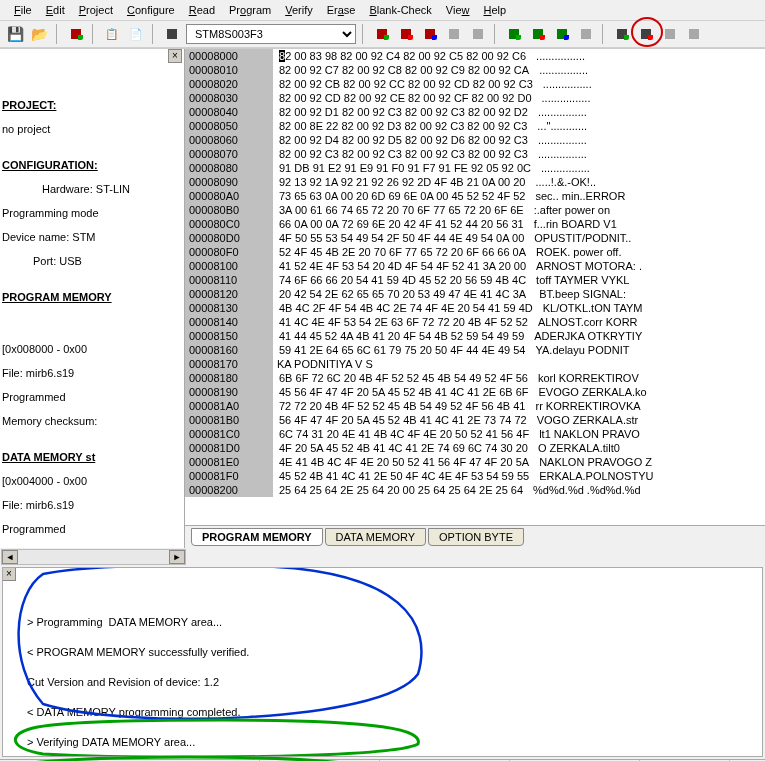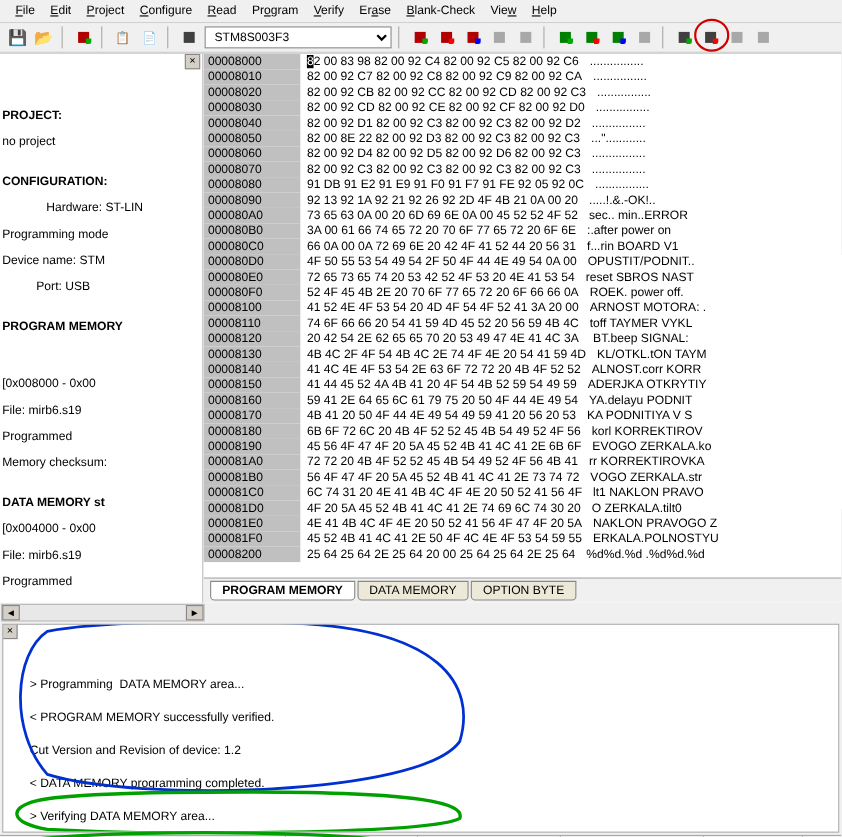--- a/index.html
+++ b/index.html
@@ -6,21 +6,21 @@
 body { background:#f0f0f0; width:765px; height:761px; overflow:hidden; position:relative; }
 .menubar { display:flex; gap:2px; padding:2px 8px; background:#f0f0f0; border-bottom:1px solid #d0d0d0; }
 .menubar span { padding:2px 6px; cursor:default; }
 .menubar span u { text-decoration:underline; }
 .toolbar { display:flex; align-items:center; gap:4px; padding:3px 6px; background:#f0f0f0; border-bottom:1px solid #d0d0d0; }
 .tbtn { width:20px; height:20px; display:flex; align-items:center; justify-content:center; border:1px solid transparent; }
 .sep { width:4px; height:20px; border-left:1px solid #aaa; margin:0 2px; }
 .device-sel { width:170px; height:20px; background:#fff; border:1px solid #888; padding:1px 4px; font-size:11px; }
 .main { display:flex; height:500px; border-top:1px solid #ccc; }
 .sidebar { width:185px; background:#fff; border-right:1px solid #aaa; overflow:hidden; font-family:"Courier New",monospace; font-size:11px; padding:2px; white-space:pre; position:relative; }
-.sidebar .hdr-line { font-weight:bold; }
+.sidebar .hdr-line { text-decoration:underline; font-weight:bold; }
 .hex-area { flex:1; background:#fff; font-family:"Courier New",monospace; font-size:11px; overflow:hidden; position:relative; }
 .hex-row { display:flex; white-space:pre; line-height:14px; }
 .addr { background:#c0c0c0; color:#000; padding:0 4px; width:88px; }
 .hexb { padding:0 6px; flex:0 0 auto; }
 .asc { padding:0 4px; color:#000; }
 .cursor-cell { background:#000; color:#fff; }
 .tabs { display:flex; background:#f0f0f0; border-top:1px solid #aaa; padding:2px 6px; gap:2px; font-size:10px; }
 .tab { padding:2px 10px; background:#ece9d8; border:1px solid #888; border-radius:0 0 4px 4px; }
 .tab.active { background:#fff; font-weight:bold; }
 .log { height:190px; background:#fff; border:1px solid #aaa; margin:2px; font-family:"Courier New",monospace; font-size:11px; padding:2px 6px; white-space:pre; overflow:hidden; line-height:15px; position:relative; }
@@ -195,30 +195,29 @@
         <div class="hex-row"><span class="addr">00008040</span><span class="hexb">82 00 92 D1 82 00 92 C3 82 00 92 C3 82 00 92 D2</span><span class="asc">................</span></div>
         <div class="hex-row"><span class="addr">00008050</span><span class="hexb">82 00 8E 22 82 00 92 D3 82 00 92 C3 82 00 92 C3</span><span class="asc">..."............</span></div>
         <div class="hex-row"><span class="addr">00008060</span><span class="hexb">82 00 92 D4 82 00 92 D5 82 00 92 D6 82 00 92 C3</span><span class="asc">................</span></div>
         <div class="hex-row"><span class="addr">00008070</span><span class="hexb">82 00 92 C3 82 00 92 C3 82 00 92 C3 82 00 92 C3</span><span class="asc">................</span></div>
         <div class="hex-row"><span class="addr">00008080</span><span class="hexb">91 DB 91 E2 91 E9 91 F0 91 F7 91 FE 92 05 92 0C</span><span class="asc">................</span></div>
         <div class="hex-row"><span class="addr">00008090</span><span class="hexb">92 13 92 1A 92 21 92 26 92 2D 4F 4B 21 0A 00 20</span><span class="asc">.....!.&amp;.-OK!.. </span></div>
         <div class="hex-row"><span class="addr">000080A0</span><span class="hexb">73 65 63 0A 00 20 6D 69 6E 0A 00 45 52 52 4F 52</span><span class="asc">sec.. min..ERROR</span></div>
         <div class="hex-row"><span class="addr">000080B0</span><span class="hexb">3A 00 61 66 74 65 72 20 70 6F 77 65 72 20 6F 6E</span><span class="asc">:.after power on</span></div>
         <div class="hex-row"><span class="addr">000080C0</span><span class="hexb">66 0A 00 0A 72 69 6E 20 42 4F 41 52 44 20 56 31</span><span class="asc">f...rin BOARD V1</span></div>
         <div class="hex-row"><span class="addr">000080D0</span><span class="hexb">4F 50 55 53 54 49 54 2F 50 4F 44 4E 49 54 0A 00</span><span class="asc">OPUSTIT/PODNIT..</span></div>
-        <div class="hex-row"><span class="addr">000080E0</span><span class="hexb">72 65 73 65 74 20 53 42 52 4F 53 20 4E 41 53 54</span><span class="asc">reset SBROS NAST</span></div>
         <div class="hex-row"><span class="addr">000080F0</span><span class="hexb">52 4F 45 4B 2E 20 70 6F 77 65 72 20 6F 66 66 0A</span><span class="asc">ROEK. power off.</span></div>
         <div class="hex-row"><span class="addr">00008100</span><span class="hexb">41 52 4E 4F 53 54 20 4D 4F 54 4F 52 41 3A 20 00</span><span class="asc">ARNOST MOTORA: .</span></div>
         <div class="hex-row"><span class="addr">00008110</span><span class="hexb">74 6F 66 66 20 54 41 59 4D 45 52 20 56 59 4B 4C</span><span class="asc">toff TAYMER VYKL</span></div>
         <div class="hex-row"><span class="addr">00008120</span><span class="hexb">20 42 54 2E 62 65 65 70 20 53 49 47 4E 41 4C 3A</span><span class="asc"> BT.beep SIGNAL:</span></div>
         <div class="hex-row"><span class="addr">00008130</span><span class="hexb">4B 4C 2F 4F 54 4B 4C 2E 74 4F 4E 20 54 41 59 4D</span><span class="asc">KL/OTKL.tON TAYM</span></div>
         <div class="hex-row"><span class="addr">00008140</span><span class="hexb">41 4C 4E 4F 53 54 2E 63 6F 72 72 20 4B 4F 52 52</span><span class="asc">ALNOST.corr KORR</span></div>
         <div class="hex-row"><span class="addr">00008150</span><span class="hexb">41 44 45 52 4A 4B 41 20 4F 54 4B 52 59 54 49 59</span><span class="asc">ADERJKA OTKRYTIY</span></div>
         <div class="hex-row"><span class="addr">00008160</span><span class="hexb">59 41 2E 64 65 6C 61 79 75 20 50 4F 44 4E 49 54</span><span class="asc">YA.delayu PODNIT</span></div>
-        <div class="hex-row"><span class="addr">00008170</span><span class="hexb">4B 41 20 50 4F 44 4E 49 54 49 59 41 20 56 20 53</span><span class="asc">KA PODNITIYA V S</span></div>
+        <div class="hex-row"><span class="addr">00008170</span><span class="asc">KA PODNITIYA V S</span></div>
         <div class="hex-row"><span class="addr">00008180</span><span class="hexb">6B 6F 72 6C 20 4B 4F 52 52 45 4B 54 49 52 4F 56</span><span class="asc">korl KORREKTIROV</span></div>
         <div class="hex-row"><span class="addr">00008190</span><span class="hexb">45 56 4F 47 4F 20 5A 45 52 4B 41 4C 41 2E 6B 6F</span><span class="asc">EVOGO ZERKALA.ko</span></div>
         <div class="hex-row"><span class="addr">000081A0</span><span class="hexb">72 72 20 4B 4F 52 52 45 4B 54 49 52 4F 56 4B 41</span><span class="asc">rr KORREKTIROVKA</span></div>
         <div class="hex-row"><span class="addr">000081B0</span><span class="hexb">56 4F 47 4F 20 5A 45 52 4B 41 4C 41 2E 73 74 72</span><span class="asc">VOGO ZERKALA.str</span></div>
         <div class="hex-row"><span class="addr">000081C0</span><span class="hexb">6C 74 31 20 4E 41 4B 4C 4F 4E 20 50 52 41 56 4F</span><span class="asc">lt1 NAKLON PRAVO</span></div>
         <div class="hex-row"><span class="addr">000081D0</span><span class="hexb">4F 20 5A 45 52 4B 41 4C 41 2E 74 69 6C 74 30 20</span><span class="asc">O ZERKALA.tilt0 </span></div>
         <div class="hex-row"><span class="addr">000081E0</span><span class="hexb">4E 41 4B 4C 4F 4E 20 50 52 41 56 4F 47 4F 20 5A</span><span class="asc">NAKLON PRAVOGO Z</span></div>
         <div class="hex-row"><span class="addr">000081F0</span><span class="hexb">45 52 4B 41 4C 41 2E 50 4F 4C 4E 4F 53 54 59 55</span><span class="asc">ERKALA.POLNOSTYU</span></div>
         <div class="hex-row"><span class="addr">00008200</span><span class="hexb">25 64 25 64 2E 25 64 20 00 25 64 25 64 2E 25 64</span><span class="asc">%d%d.%d .%d%d.%d</span></div>
       </div>

